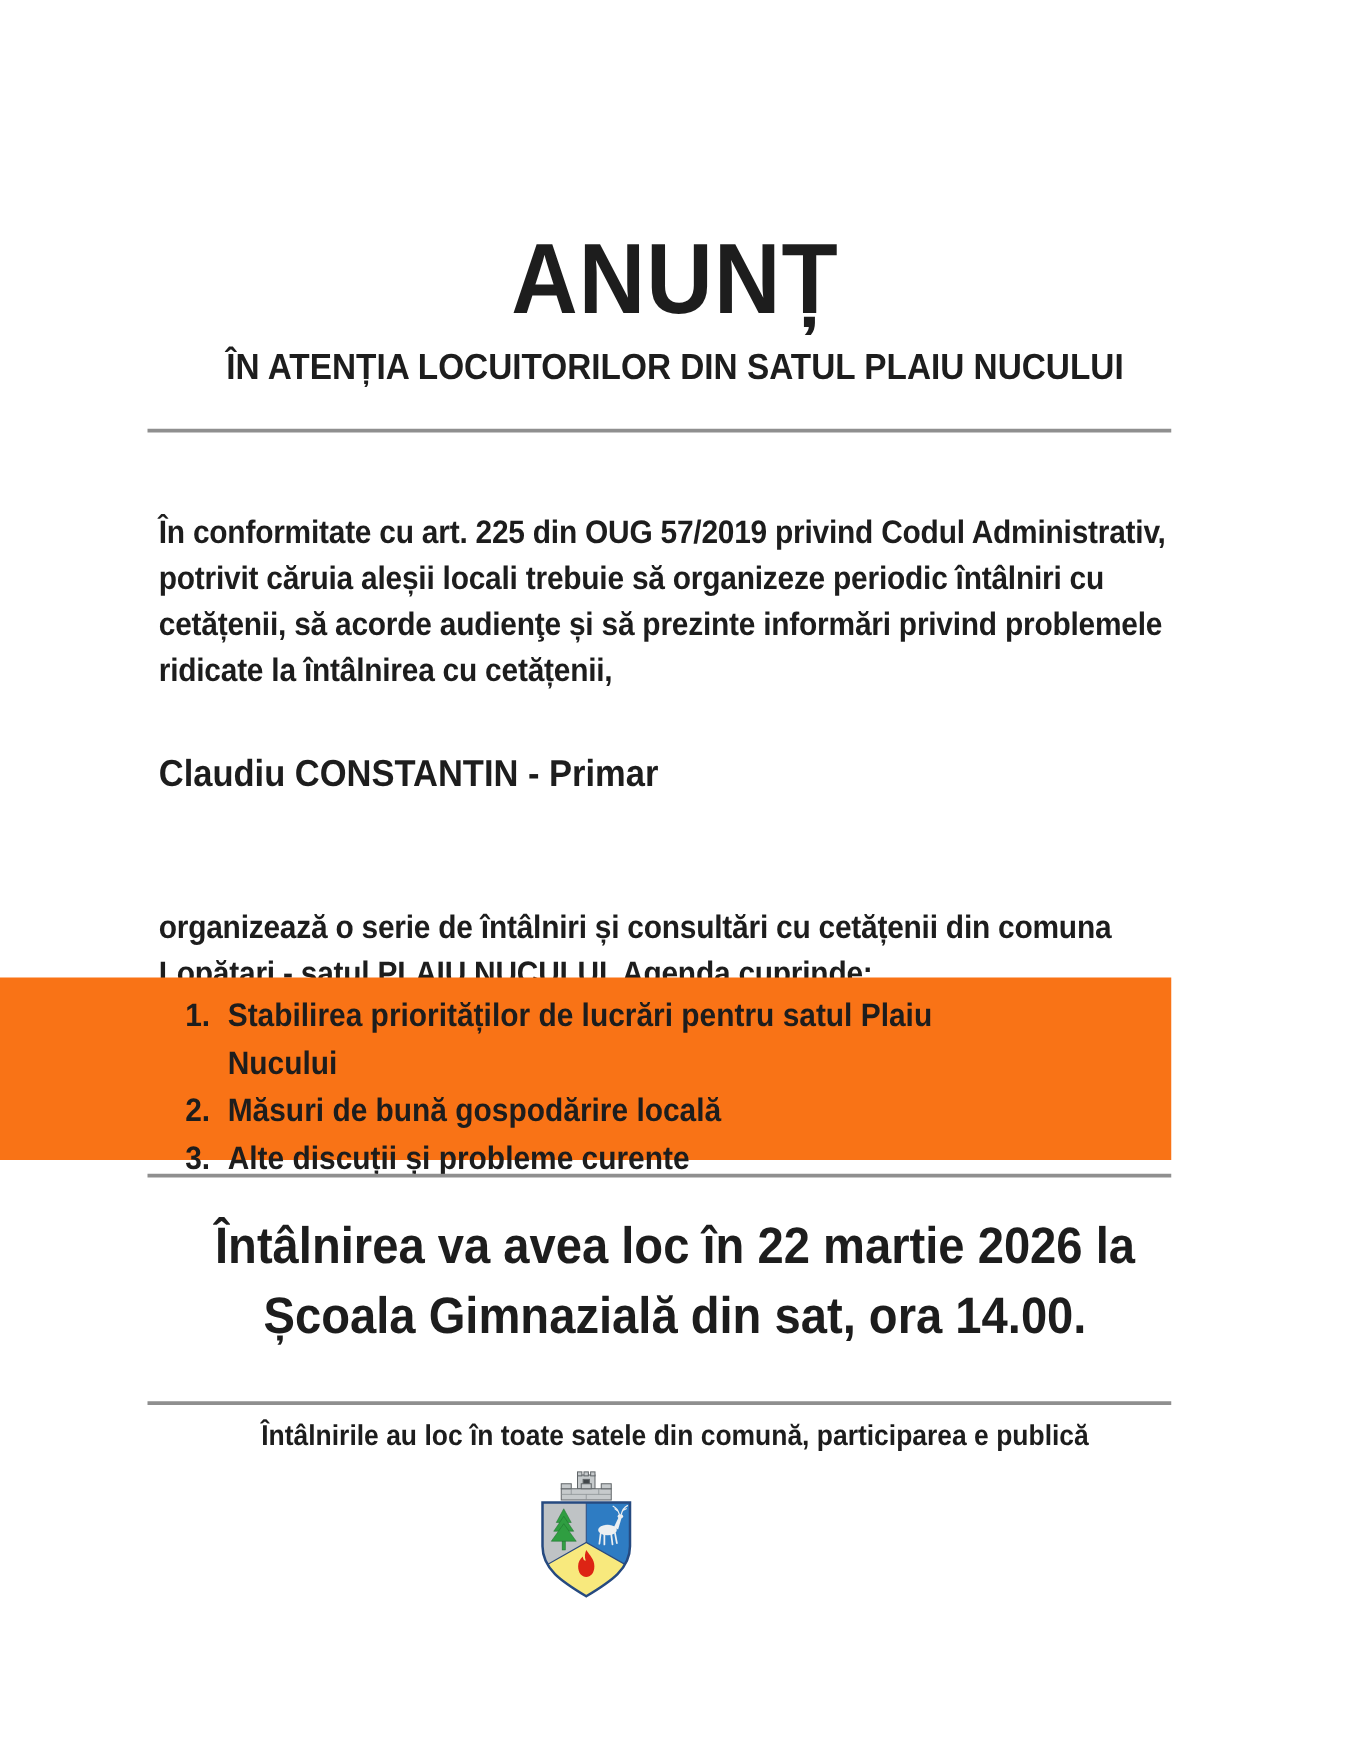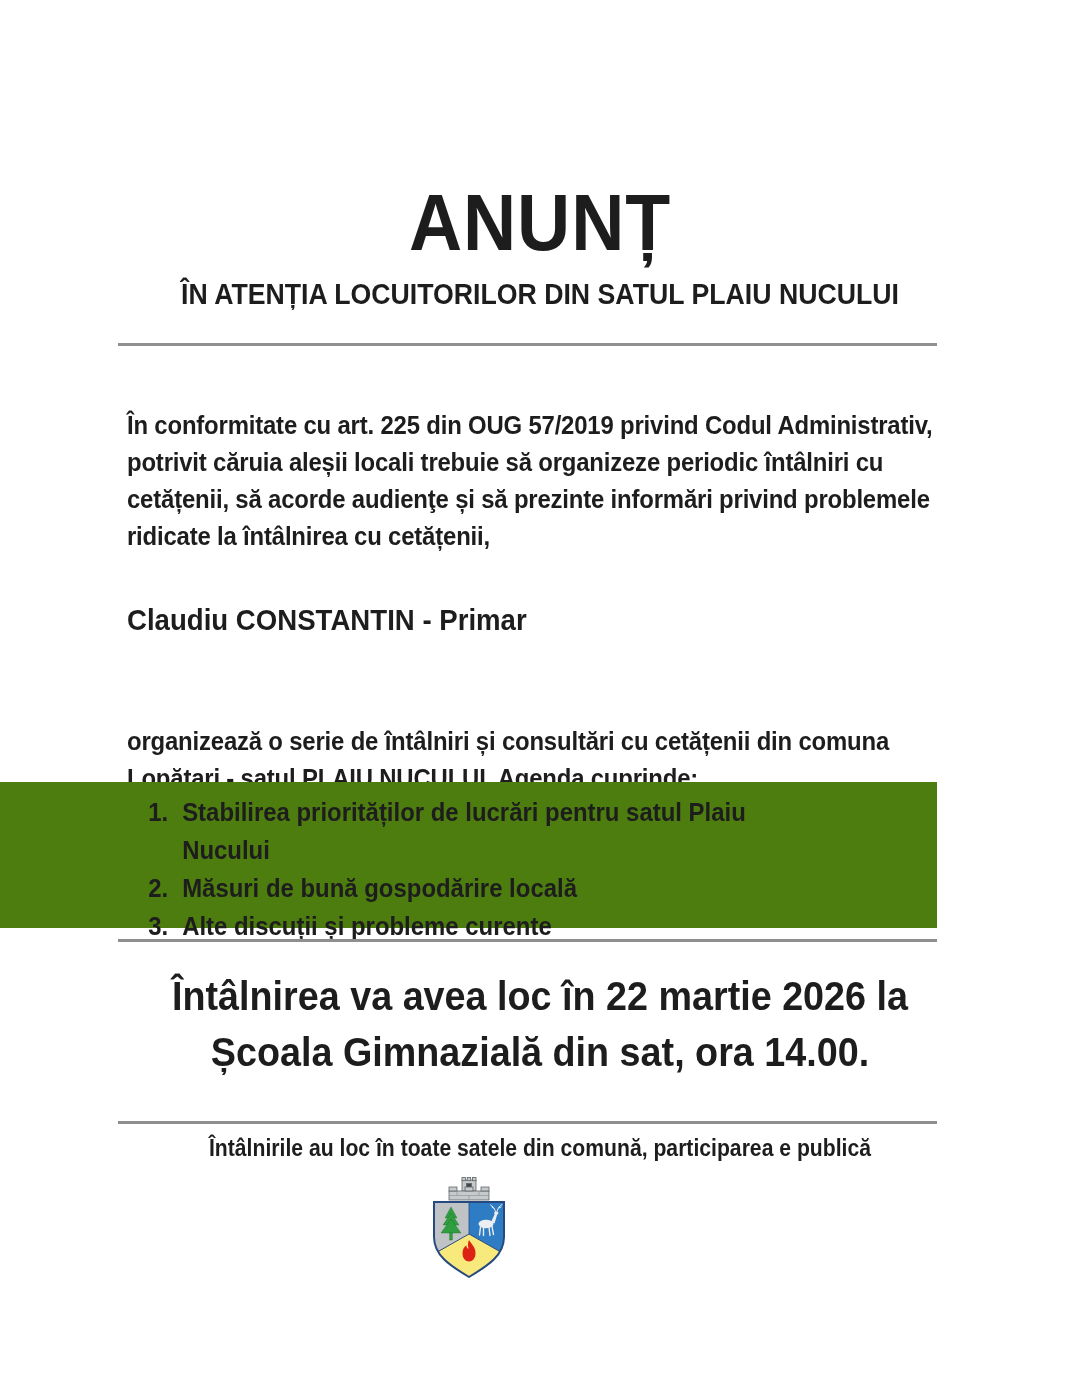--- a/index.html
+++ b/index.html
@@ -36,21 +36,21 @@
     letter-spacing:-0.2px;
   }
   .para-legal{top:381px;}
   .official-name{
     position:absolute;top:601px;left:127px;width:876px;
     font-size:30px;line-height:38px;font-weight:700;
   }
   .para-organizer{top:697px;}
   .highlight-band{
     position:absolute;top:782px;left:0;width:1080px;height:146px;
-    background:#4d7c0f;
+    background:#f97316;
   }
   .agenda-list{
     margin:0;padding:11px 40px 0 190px;
     font-size:26px;line-height:38px;font-weight:700;
     list-style:decimal outside;
     transform:scaleX(0.92);transform-origin:0 0;
     width:900px;box-sizing:border-box;
   }
   .agenda-list li{padding-left:8px;}
   .meeting-heading{

